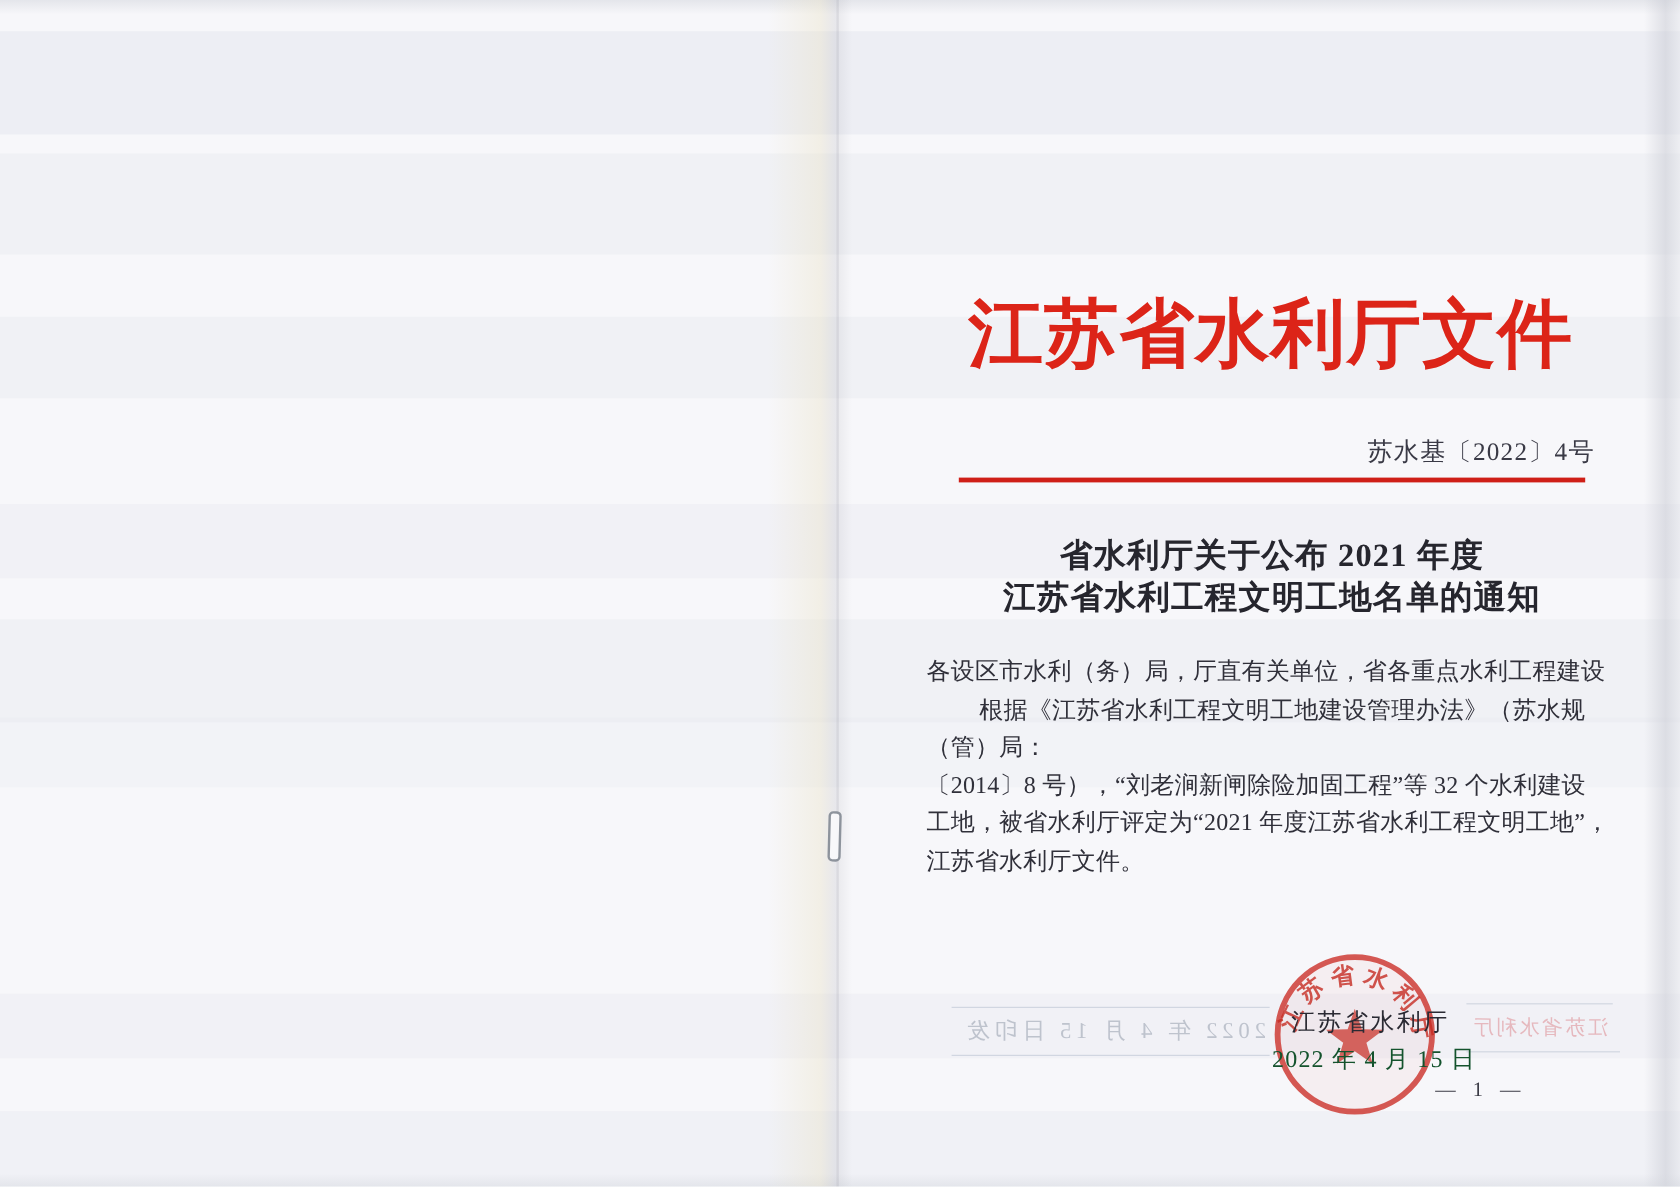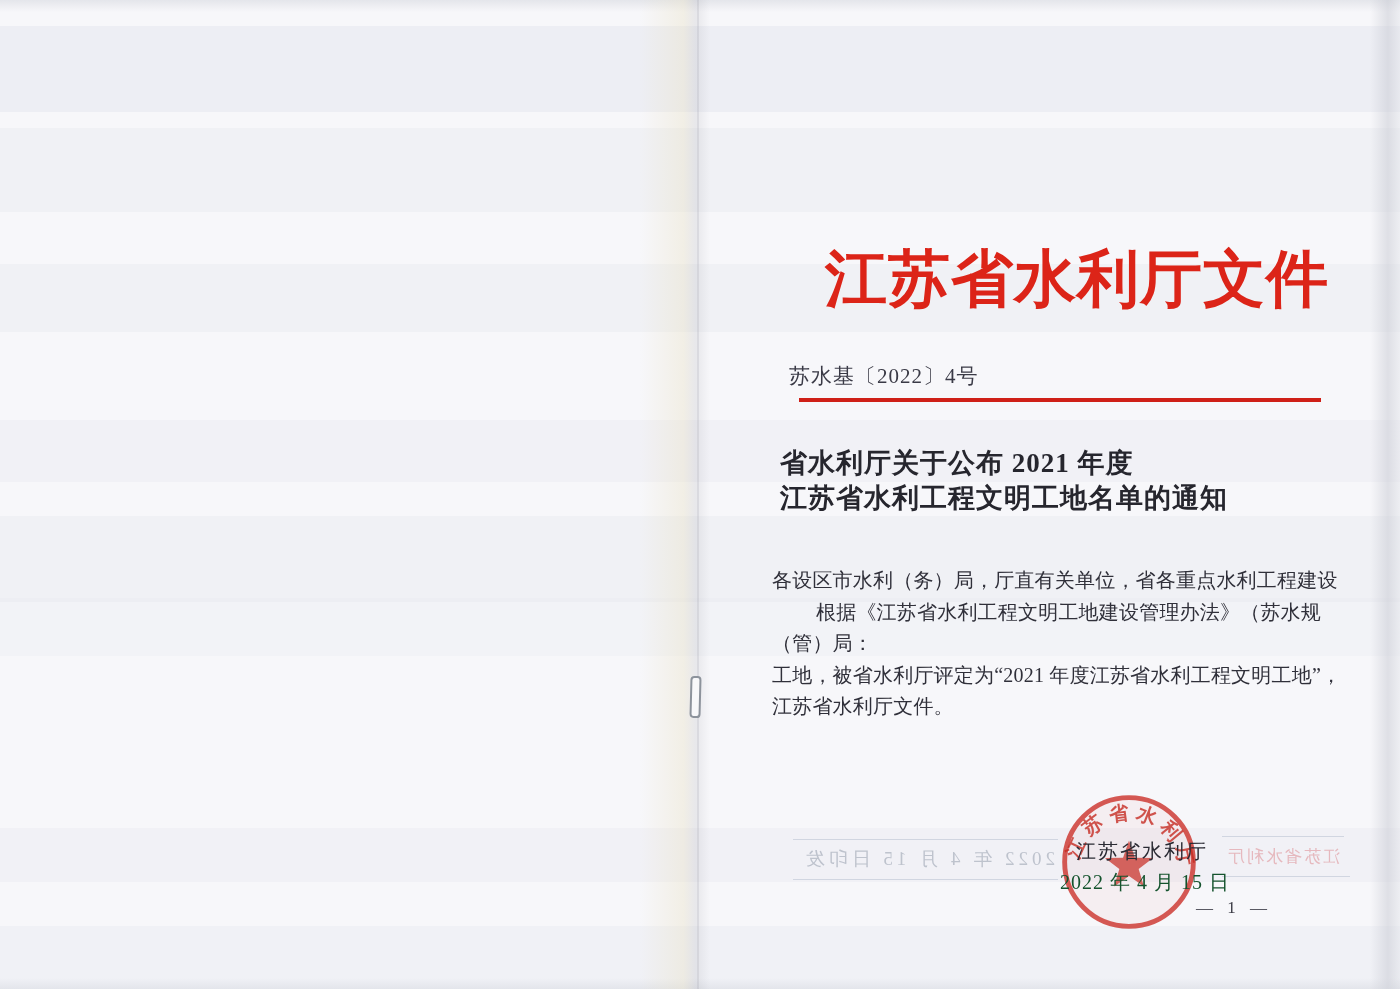--- a/index.html
+++ b/index.html
@@ -24,33 +24,33 @@
   .edge-right{left:1370px;top:0;width:30px;height:989px;background:linear-gradient(90deg,rgba(200,202,210,0),rgba(198,200,209,0.5) 60%,rgba(226,228,233,0.45));}
   .edge-bottom{left:0;top:978px;width:1400px;height:11px;background:linear-gradient(0deg,rgba(208,211,218,0.4),rgba(208,211,218,0));}
   
   .fold{left:640px;top:0;width:70px;height:989px;
     background:linear-gradient(90deg,rgba(236,229,203,0) 0%,rgba(233,225,196,0.38) 62%,rgba(150,150,158,0.16) 80%,rgba(255,255,255,0) 100%);}
   .fold-line{left:697px;top:0;width:2px;height:989px;background:rgba(150,150,158,0.18);}
   .staple{left:690px;top:676px;width:7px;height:38px;border:2px solid #8d939c;border-radius:4px;background:rgba(250,250,252,0.9);transform:rotate(1.5deg);}
   
   .agency-header{
     left:789px;top:236px;width:540px;height:90px;
-    font-size:62px;line-height:86px;font-weight:700;text-align:right;
+    font-size:62px;line-height:86px;font-weight:700;text-align:center;
     color:#dc2418;letter-spacing:1px;white-space:nowrap;
   }
   .doc-number{
-    left:789px;top:362px;width:540px;text-align:left;
+    left:789px;top:362px;width:540px;text-align:right;
     font-size:21px;color:#3a3a46;letter-spacing:1px;
   }
   .red-rule{left:799px;top:398px;width:522px;height:4px;background:#cf1f17;}
   
-  .doc-title{left:780px;top:446px;width:560px;font-weight:700;color:#26262e;}
+  .doc-title{left:780px;top:446px;width:560px;text-align:center;font-weight:700;color:#26262e;}
   .doc-title .t-line{font-size:27px;line-height:35px;letter-spacing:1px;white-space:nowrap;}
   
-  .body-text{left:772px;top:545px;width:560px;font-size:20px;color:#30303a;margin-top:20px;}
+  .body-text{left:772px;top:545px;width:560px;font-size:20px;color:#30303a;}
   .body-text .line{line-height:31.6px;white-space:nowrap;letter-spacing:0.2px;}
   .body-text .indent-2{text-indent:44px;}
   .body-text .indent-1{text-indent:34px;}
   
   .bleed-line{height:1px;background:rgba(203,209,221,0.85);}
   .bl-left-top{left:793px;top:839px;width:265px;}
   .bl-left-bot{left:793px;top:879px;width:265px;}
   .bl-right-top{left:1222px;top:836px;width:122px;}
   .bl-right-bot{left:1222px;top:876px;width:128px;}
   .bleed-left-text{
@@ -98,20 +98,21 @@
 
   <div class="abs doc-title">
     <div class="t-line">省水利厅关于公布 2021 年度</div>
     <div class="t-line">江苏省水利工程文明工地名单的通知</div>
   </div>
 
   <div class="abs body-text">
     <div class="line">各设区市水利（务）局，厅直有关单位，省各重点水利工程建设</div>
     <div class="line indent-2">根据《江苏省水利工程文明工地建设管理办法》（苏水规</div>
     <div class="line">（管）局：</div>
+    <div class="line">〔2014〕8 号），“刘老涧新闸除险加固工程”等 32 个水利建设</div>
     <div class="line">工地，被省水利厅评定为“2021 年度江苏省水利工程文明工地”，</div>
     <div class="line">江苏省水利厅文件。</div>
   </div>
 
   <div class="abs bleed-line bl-left-top"></div>
   <div class="abs bleed-line bl-left-bot"></div>
   <div class="abs bleed-line bl-right-top"></div>
   <div class="abs bleed-line bl-right-bot"></div>
   <div class="abs bleed-left-text">2022 年 4 月 15 日印发</div>
   <div class="abs bleed-right-text">江苏省水利厅</div>

